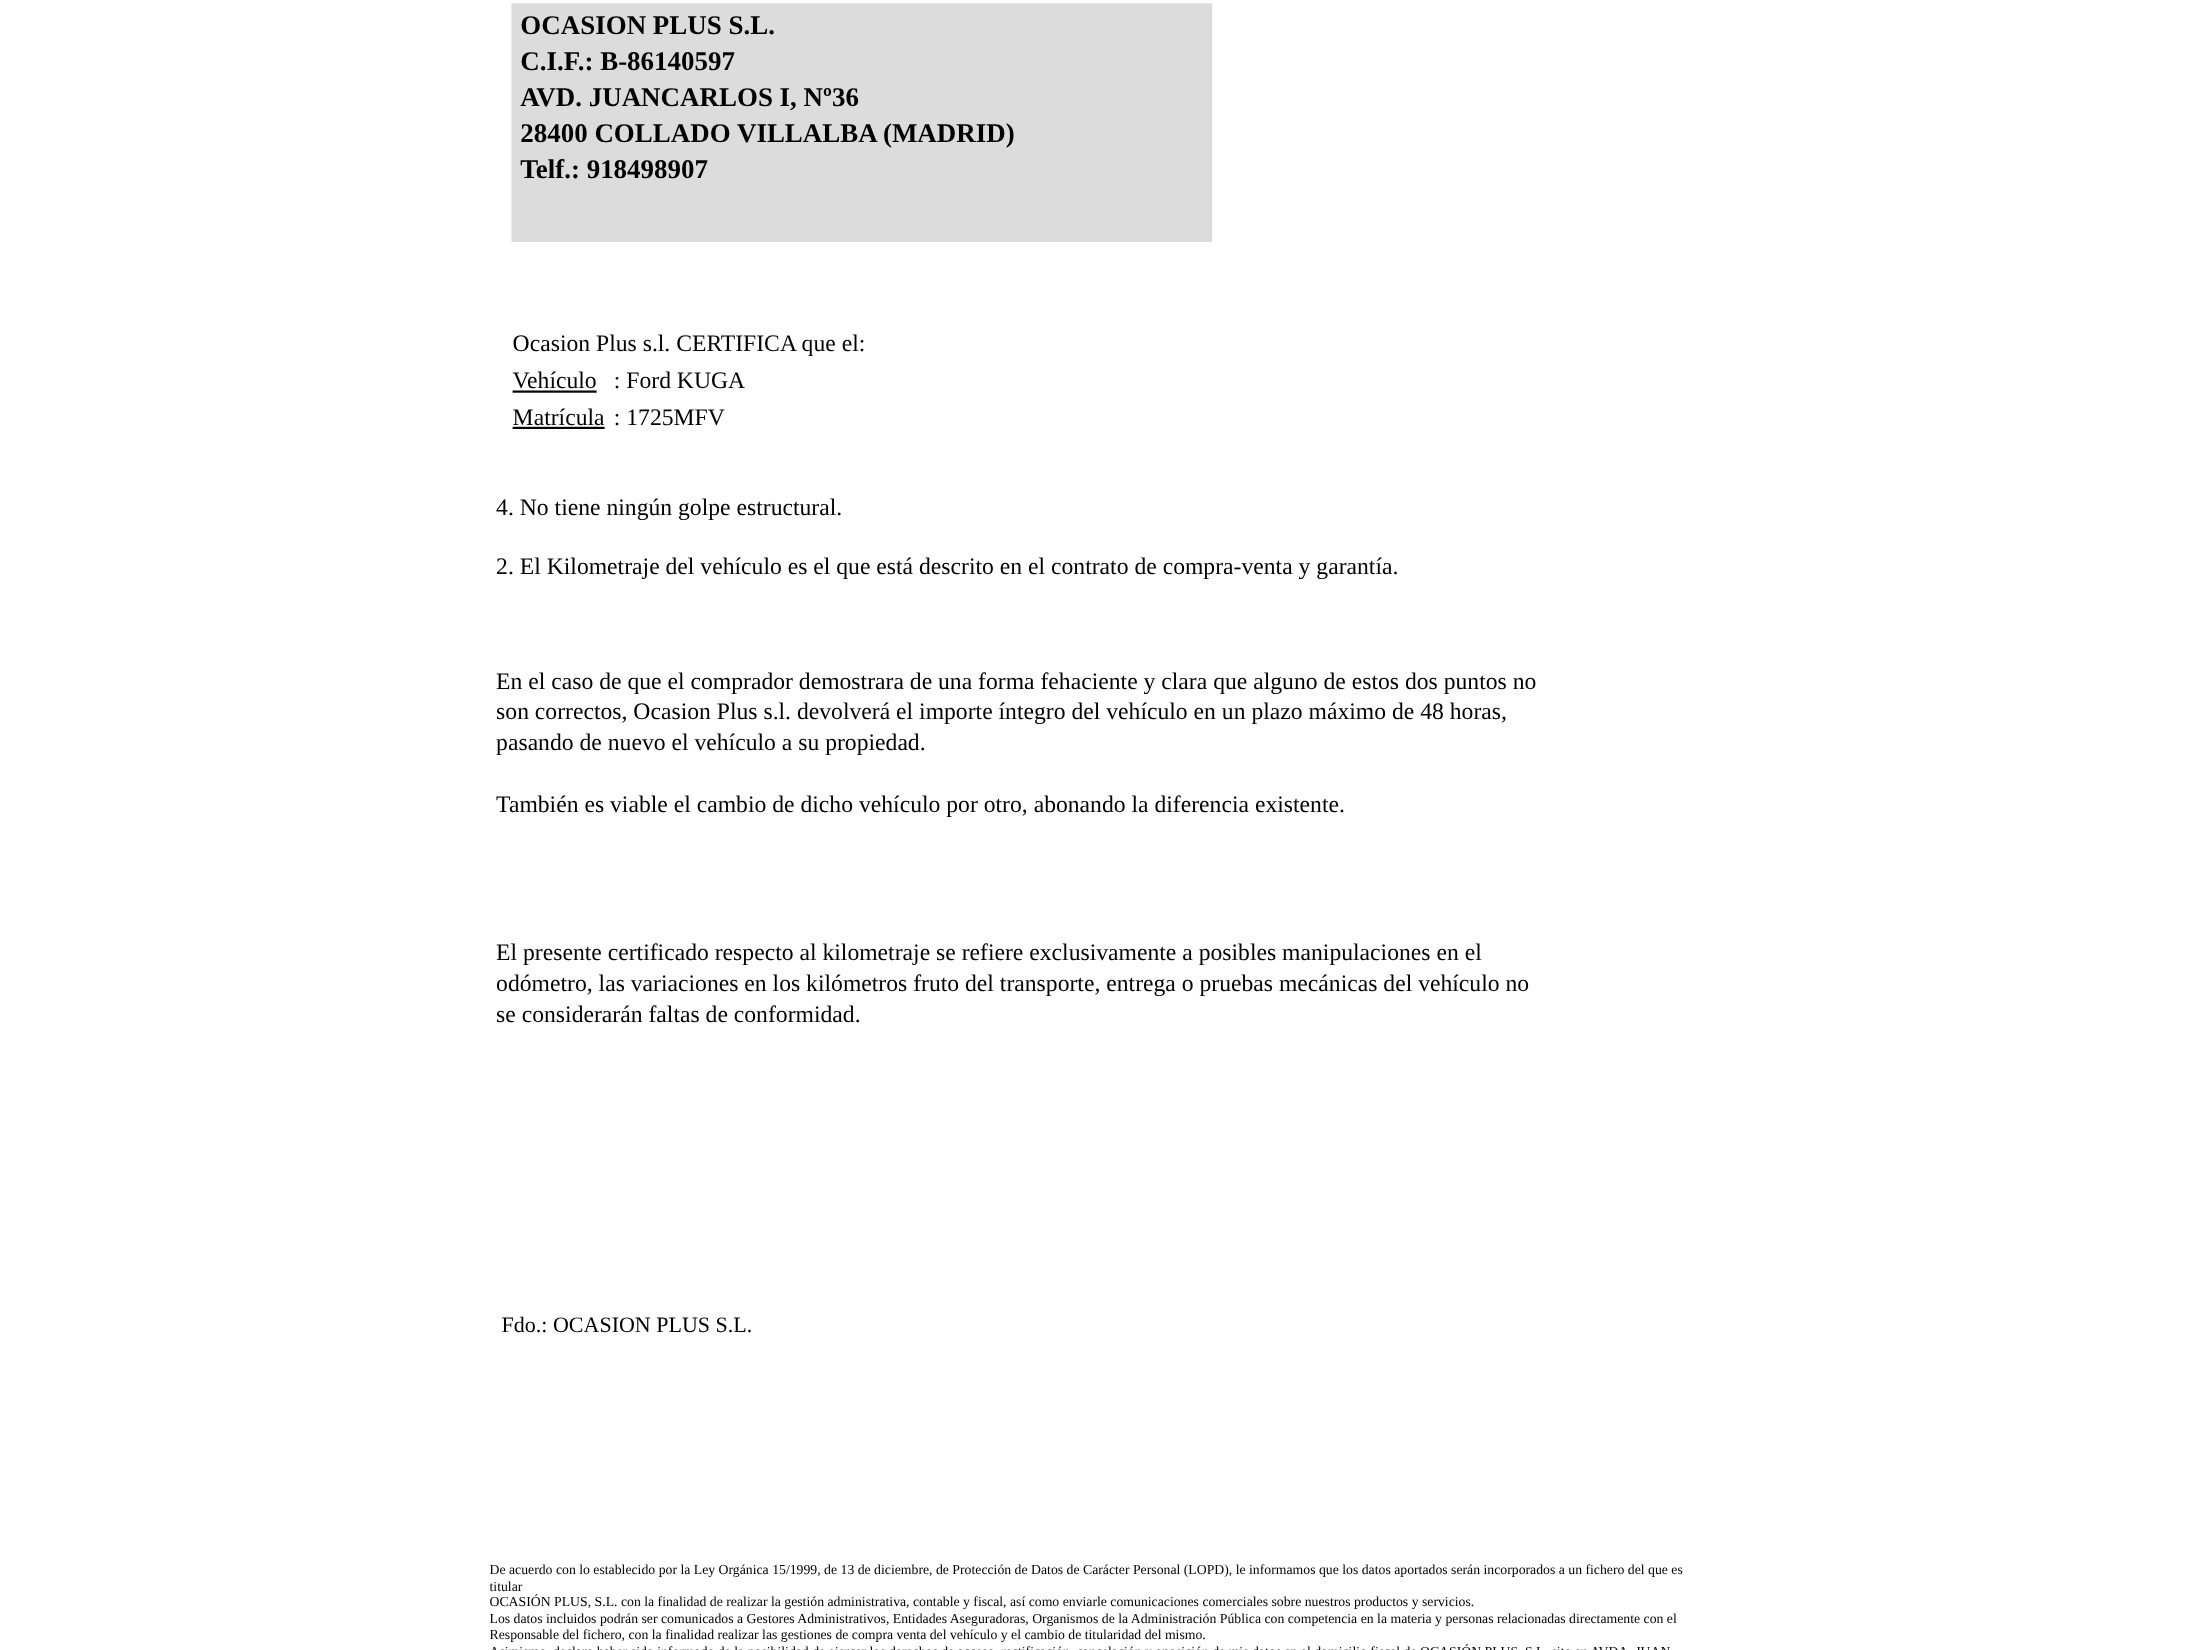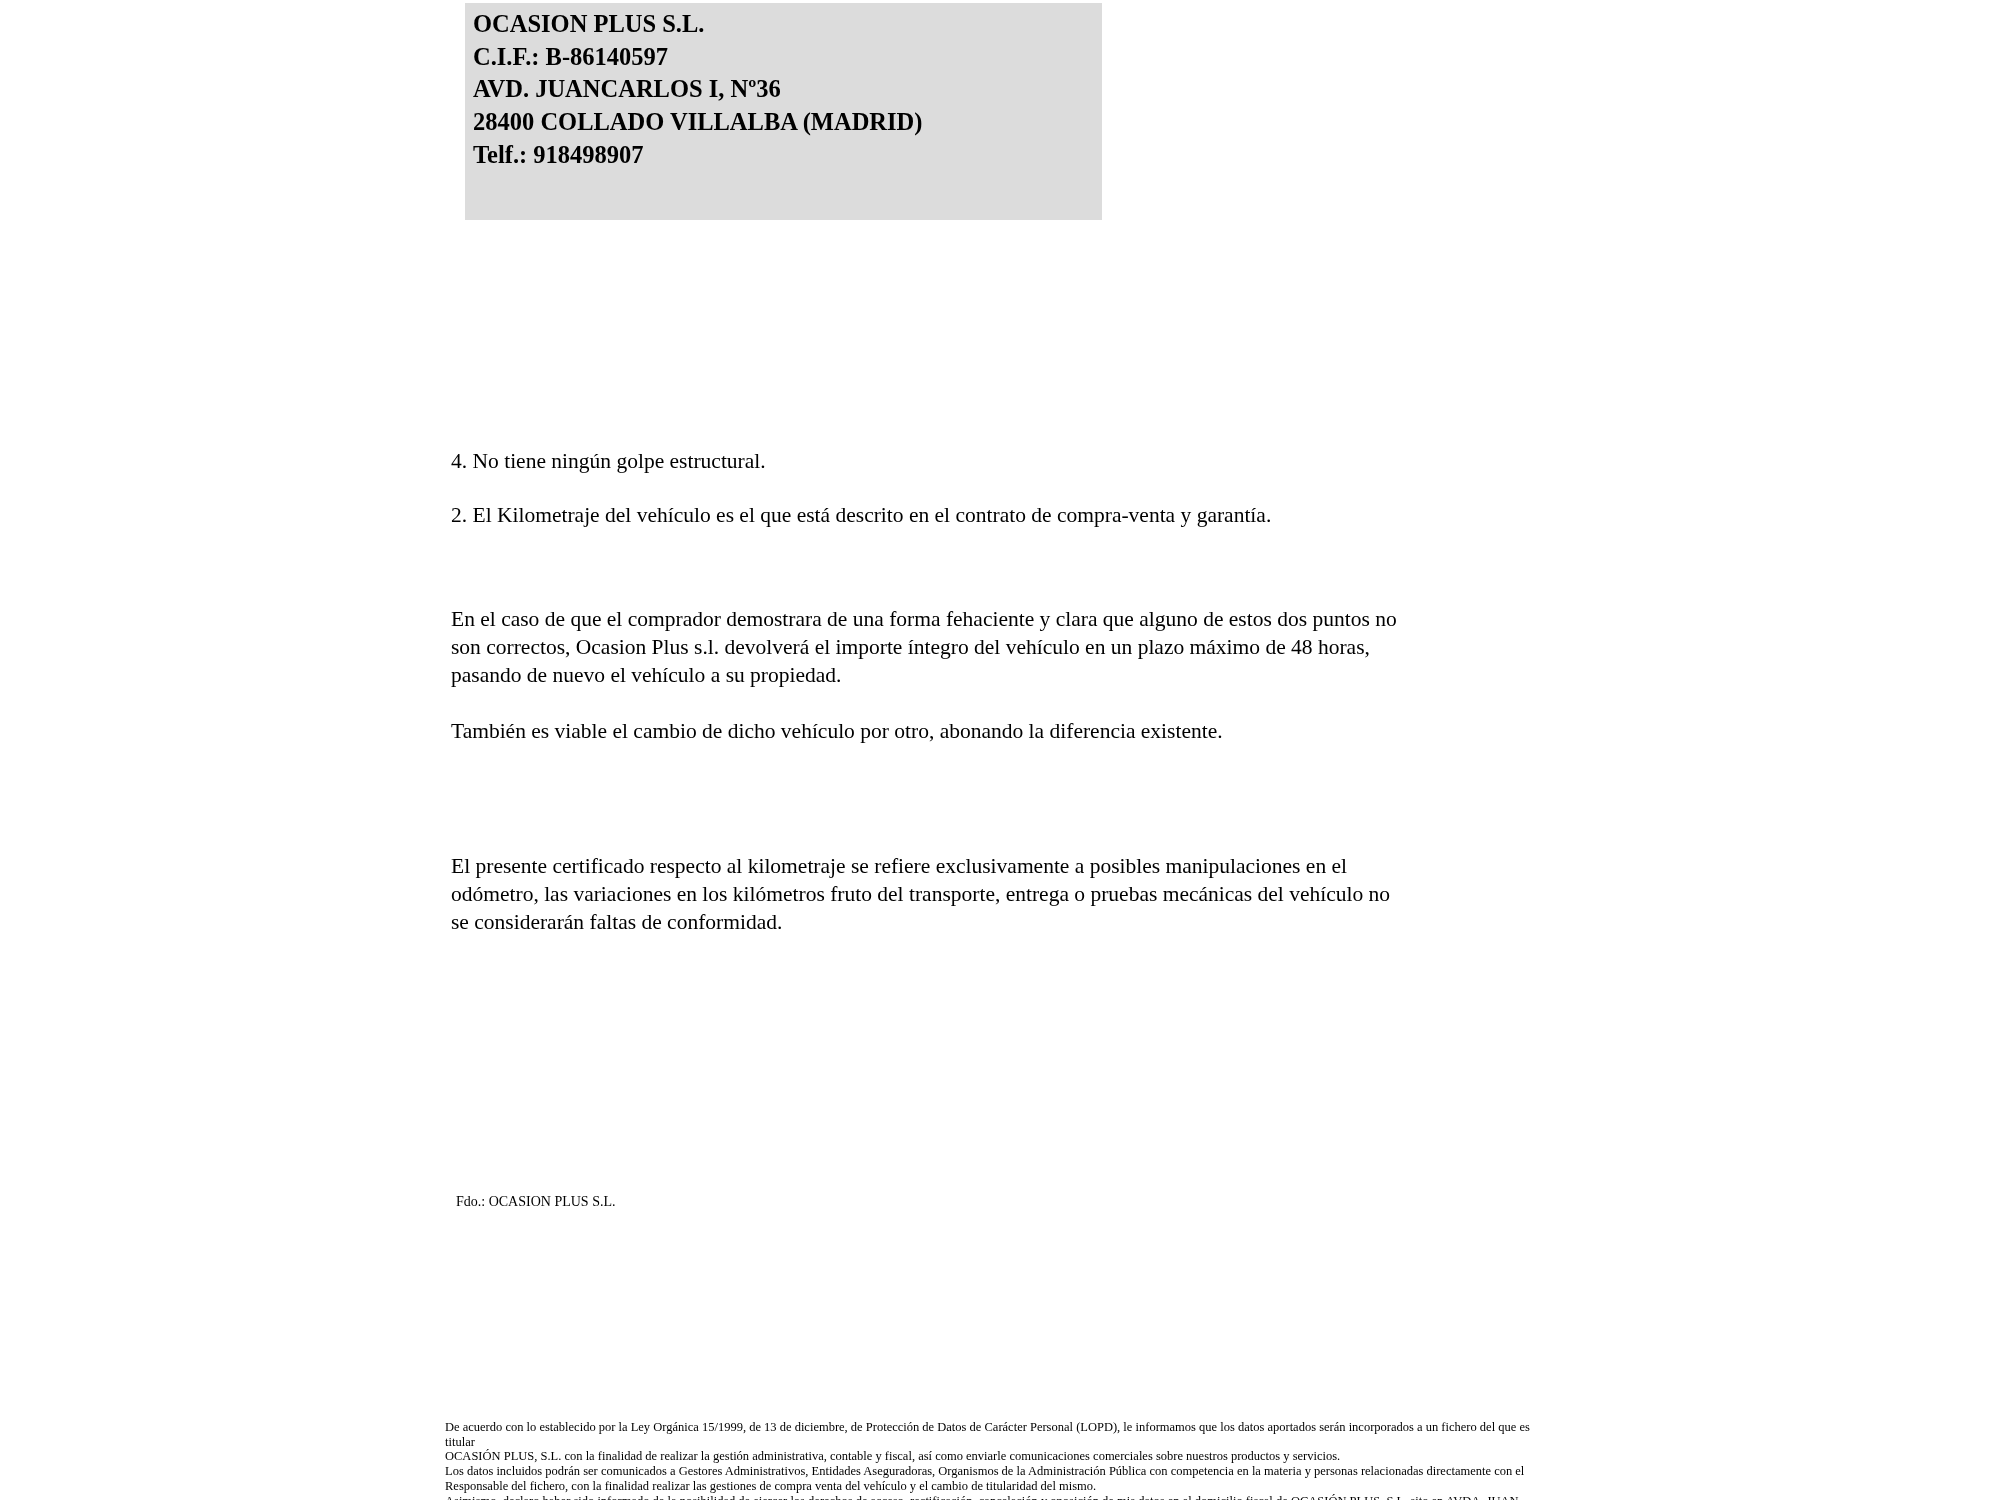--- a/index.html
+++ b/index.html
@@ -68,21 +68,21 @@
   .point1 { left: 451px; top: 447px; }
   .point2 { left: 451px; top: 501px; }
   .paraA  { left: 451px; top: 605px; }
   .paraB  { left: 451px; top: 717px; }
   .paraC  { left: 451px; top: 771px; }
   .paraD  { left: 451px; top: 852px; }
 
   .signature {
     left: 456px;
     top: 1194px;
-    font-size: 14px;
+    font-size: 20px;
   }
 
   .footer {
     left: 445px;
     top: 1420px;
     width: 1110px;
     font-size: 12.5px;
     line-height: 14.7px;
     white-space: pre-line;
   }
@@ -94,20 +94,25 @@
 
   <div class="header-block" style="background-color: rgb(220, 220, 220);">
     <div class="header-text">OCASION PLUS S.L.
 C.I.F.: B-86140597
 AVD. JUANCARLOS I, Nº36
 28400 COLLADO VILLALBA (MADRID)
 Telf.: 918498907</div>
   </div>
 
 
+  <div class="certifica">
+    <div>Ocasion Plus s.l. CERTIFICA que el:</div>
+    <div class="field"><span class="flabel"><u>Vehículo</u></span><span>: Ford KUGA</span></div>
+    <div class="field"><span class="flabel"><u>Matrícula</u></span><span>: 1725MFV</span></div>
+  </div>
 
   <div class="pos body-text point1">4. No tiene ningún golpe estructural.</div>
   <div class="pos body-text point2">2. El Kilometraje del vehículo es el que está descrito en el contrato de compra-venta y garantía.</div>
 
   <div class="pos body-text para paraA">En el caso de que el comprador demostrara de una forma fehaciente y clara que alguno de estos dos puntos no
 son correctos, Ocasion Plus s.l. devolverá el importe íntegro del vehículo en un plazo máximo de 48 horas,
 pasando de nuevo el vehículo a su propiedad.</div>
   <div class="pos body-text para paraB">También es viable el cambio de dicho vehículo por otro, abonando la diferencia existente.</div>
   <div class="pos body-text para paraD">El presente certificado respecto al kilometraje se refiere exclusivamente a posibles manipulaciones en el
 odómetro, las variaciones en los kilómetros fruto del transporte, entrega o pruebas mecánicas del vehículo no

